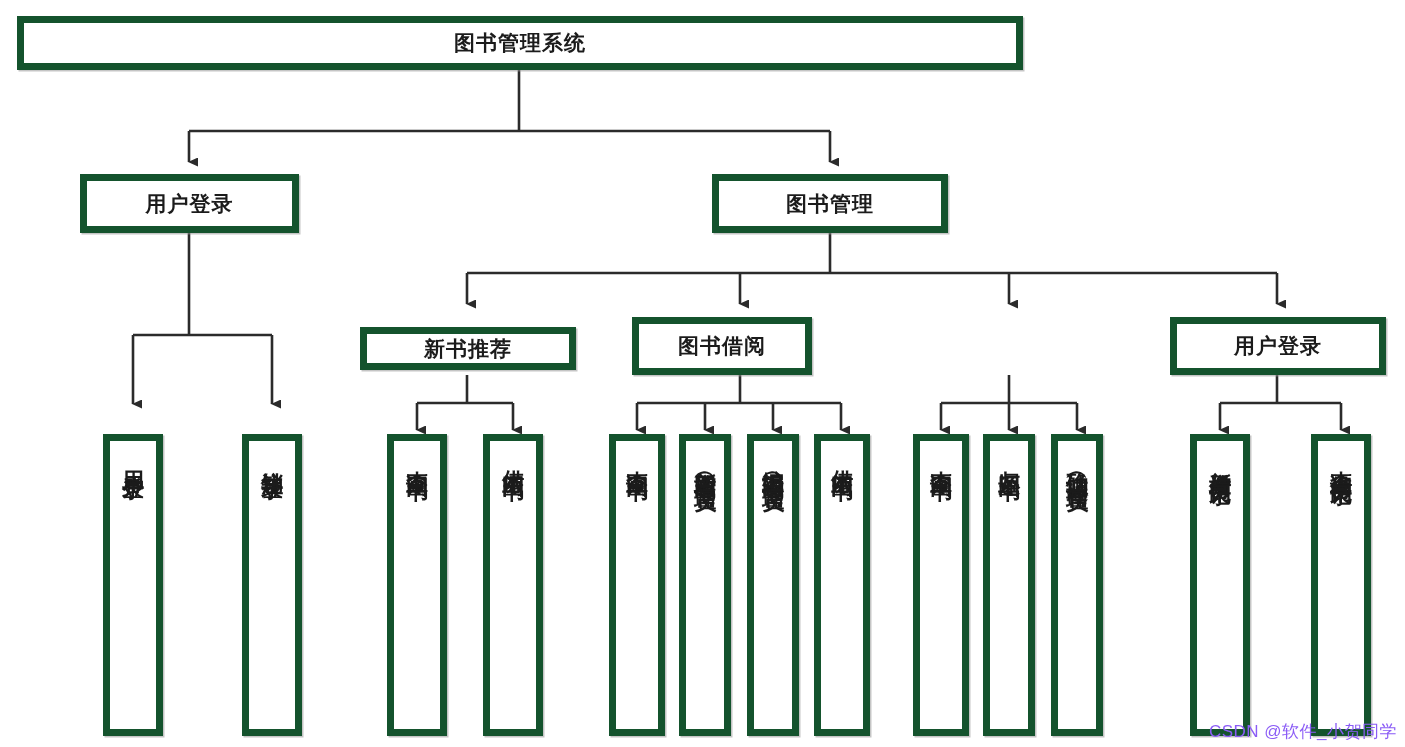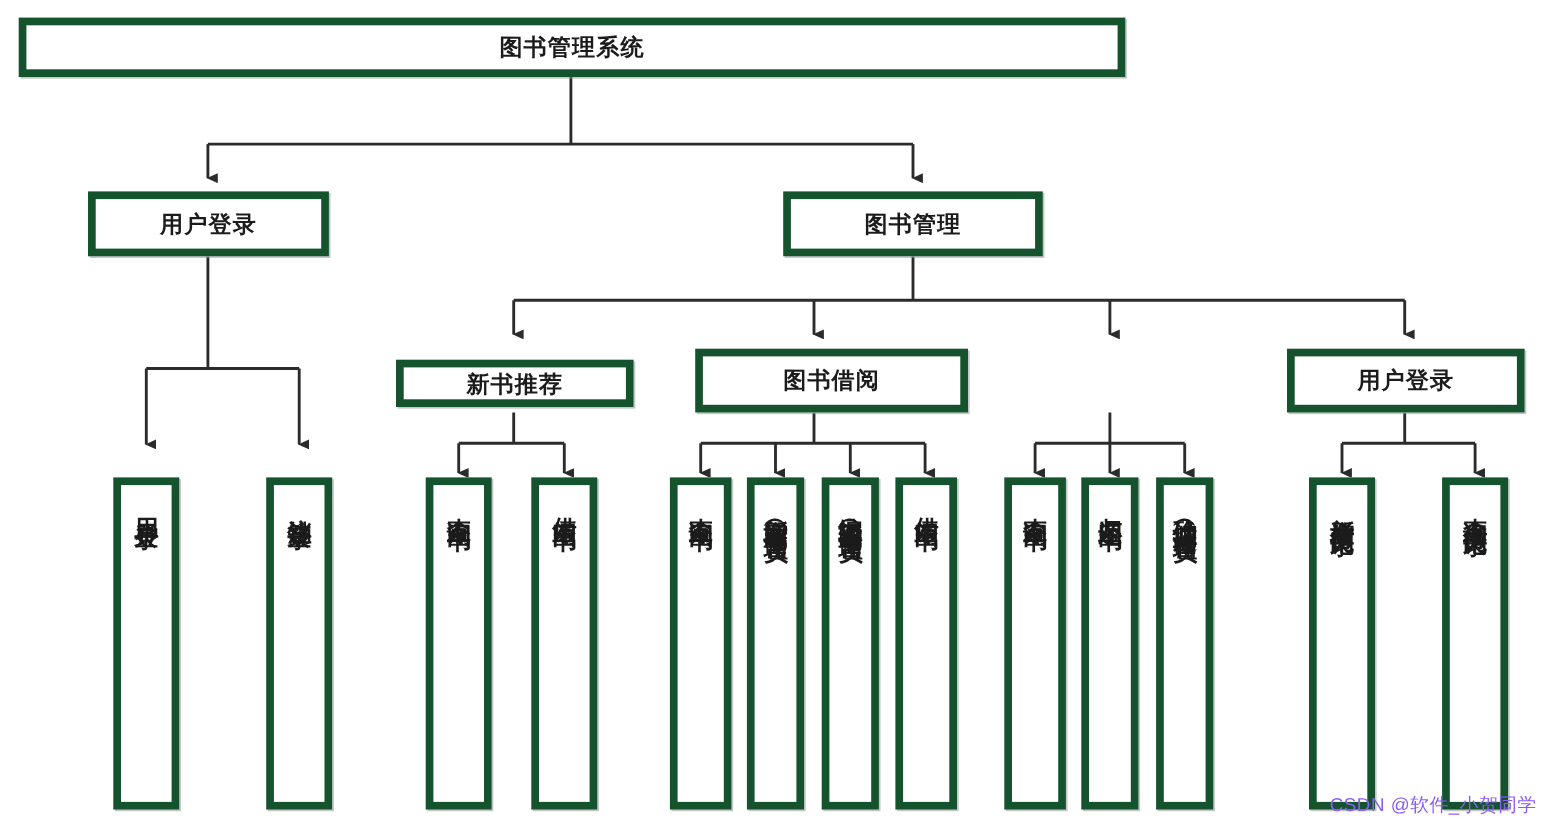--- a/index.html
+++ b/index.html
@@ -124,21 +124,21 @@
   </div>
 
   <div class="node horiz" style="left:712px;top:174px;width:236px;height:59px;">
     <span>图书管理</span>
   </div>
 
   <div class="node horiz" style="left:360px;top:327px;width:216px;height:43px;">
     <span>新书推荐</span>
   </div>
 
-  <div class="node horiz" style="left:632px;top:317px;width:248px;height:58px;">
+  <div class="node horiz" style="left:632px;top:317px;width:180px;height:58px;">
     <span>图书借阅</span>
   </div>
 
 
   <div class="node horiz" style="left:1170px;top:317px;width:216px;height:58px;">
     <span>用户登录</span>
   </div>
 
   <div class="node vert" style="left:103px;top:434px;width:60px;height:302px;">
     <span class="vtext">用户登录</span>

